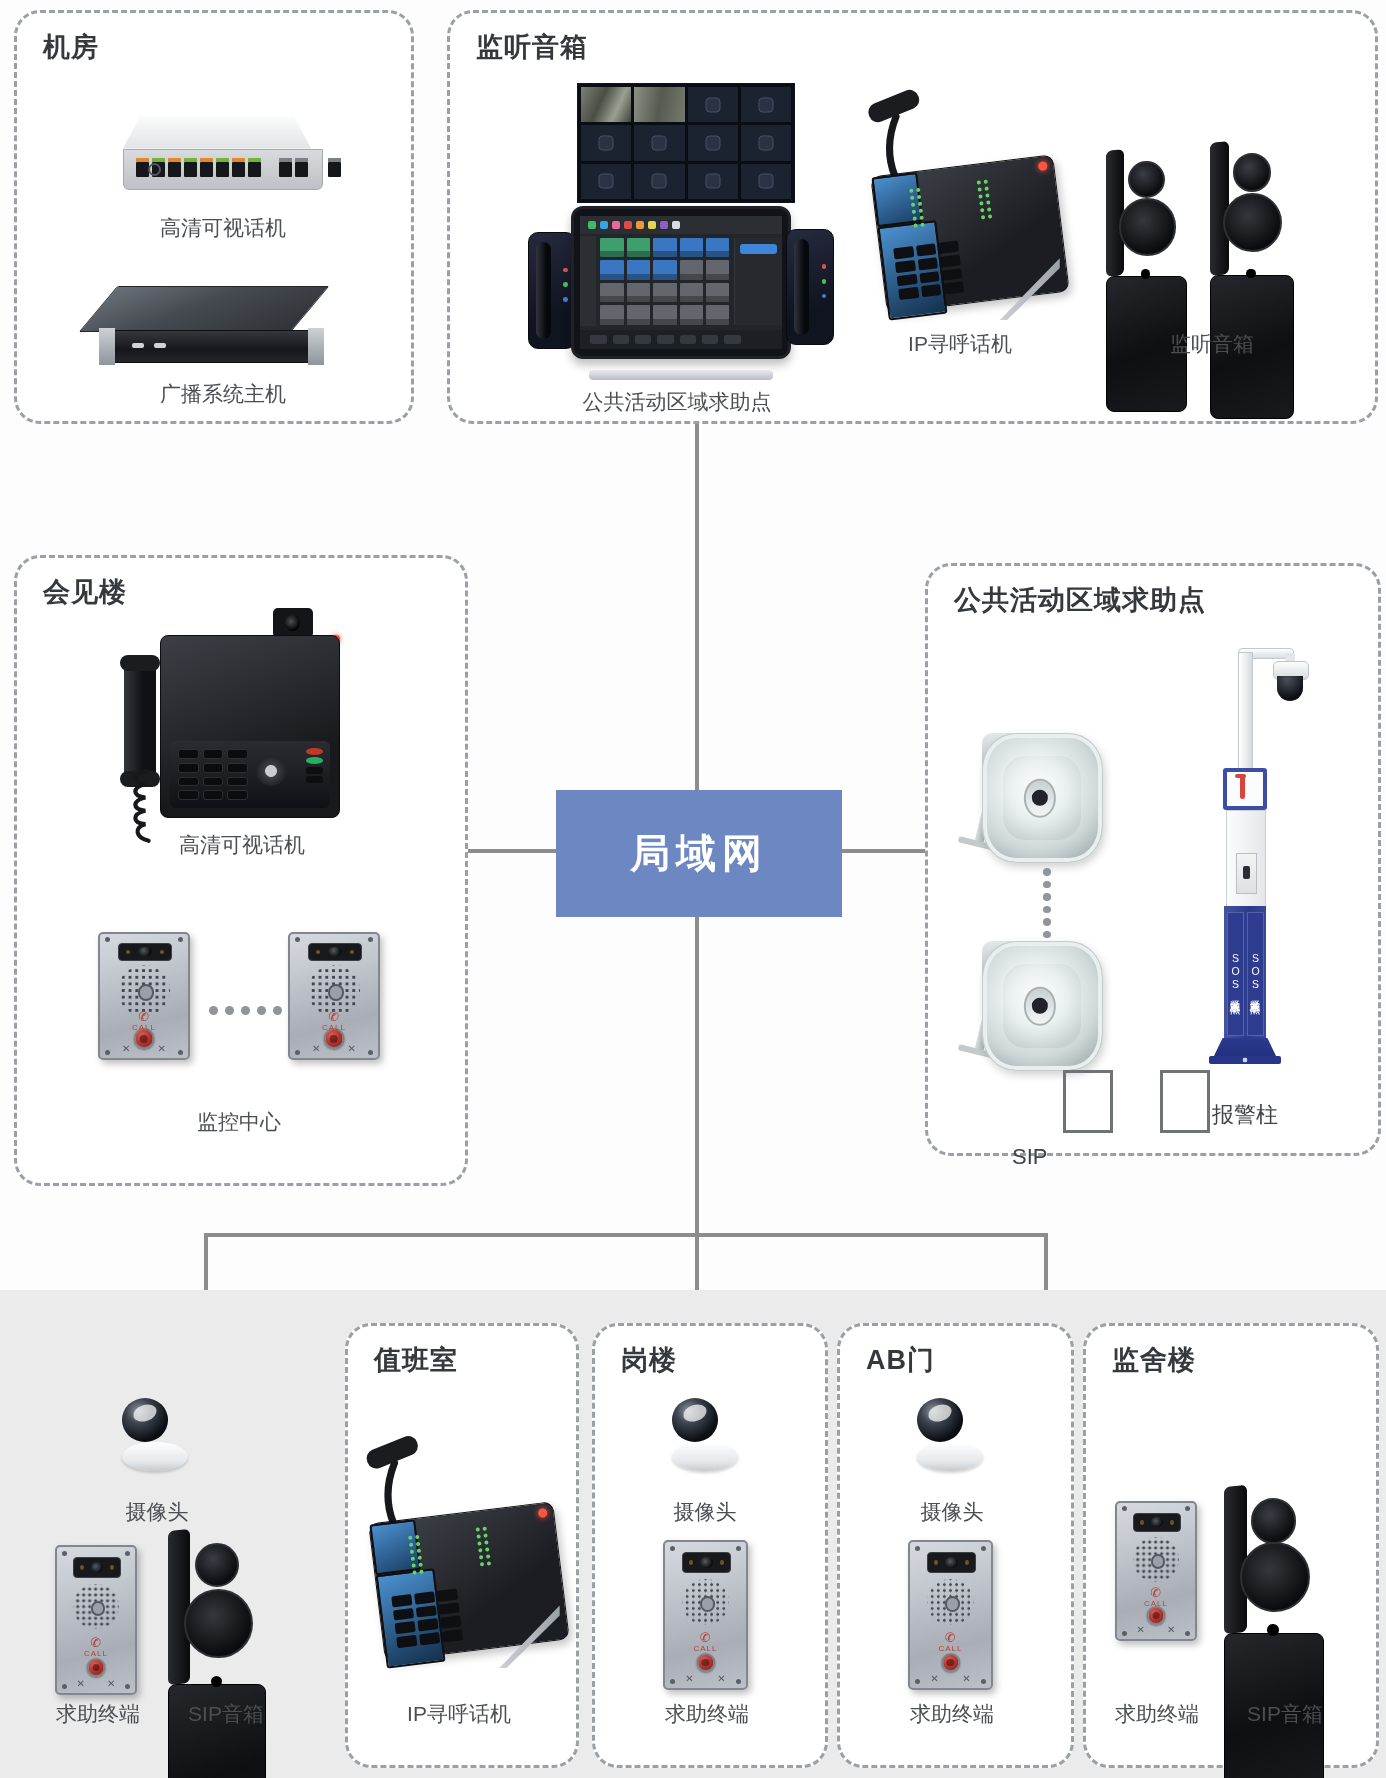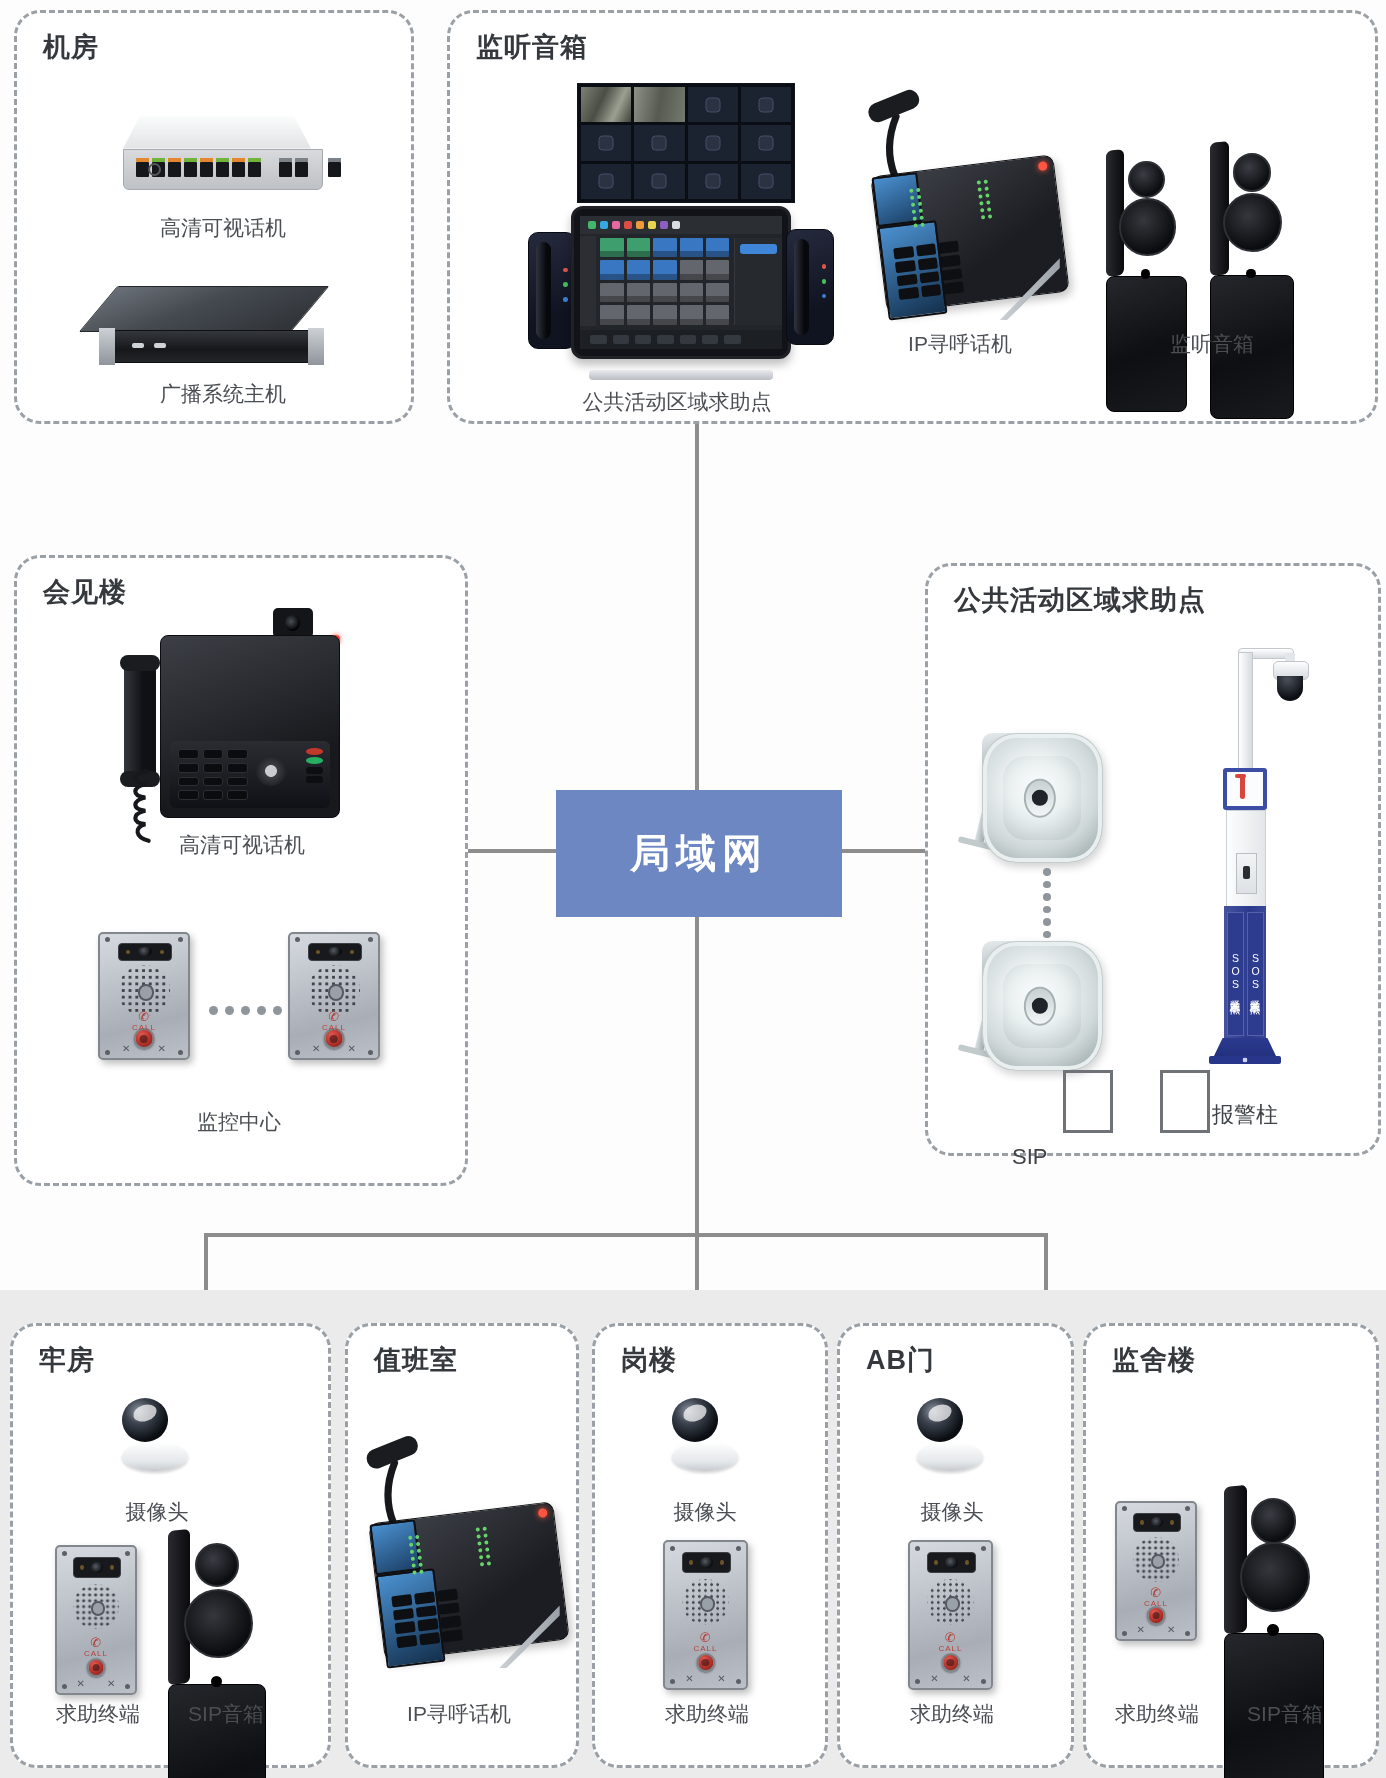--- a/index.html
+++ b/index.html
@@ -224,23 +224,20 @@
     </div>
   <div class="zone" style="left:447px;top:10px;width:925px;height:408px">
     <span class="ztitle">监听音箱</span>
     </div>
   <div class="zone" style="left:14px;top:555px;width:448px;height:625px">
     <span class="ztitle">会见楼</span>
     </div>
   <div class="zone" style="left:925px;top:563px;width:450px;height:587px">
     <span class="ztitle">公共活动区域求助点</span>
     </div>
-  <div class="zone" style="left:10px;top:1323px;width:315px;height:439px">
-    <span class="ztitle">牢房</span>
-    </div>
   <div class="zone" style="left:345px;top:1323px;width:228px;height:439px">
     <span class="ztitle">值班室</span>
     </div>
   <div class="zone" style="left:837px;top:1323px;width:231px;height:439px">
     <span class="ztitle">AB门</span>
     </div>
   <div class="zone" style="left:592px;top:1323px;width:230px;height:439px">
     <span class="ztitle">岗楼</span>
     </div>
   <div class="zone" style="left:1083px;top:1323px;width:290px;height:439px">

